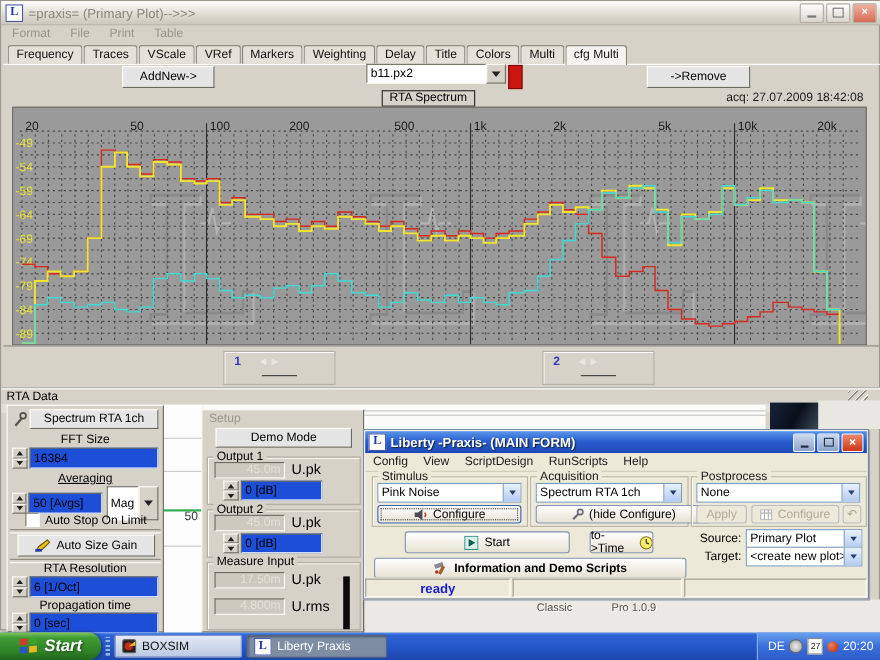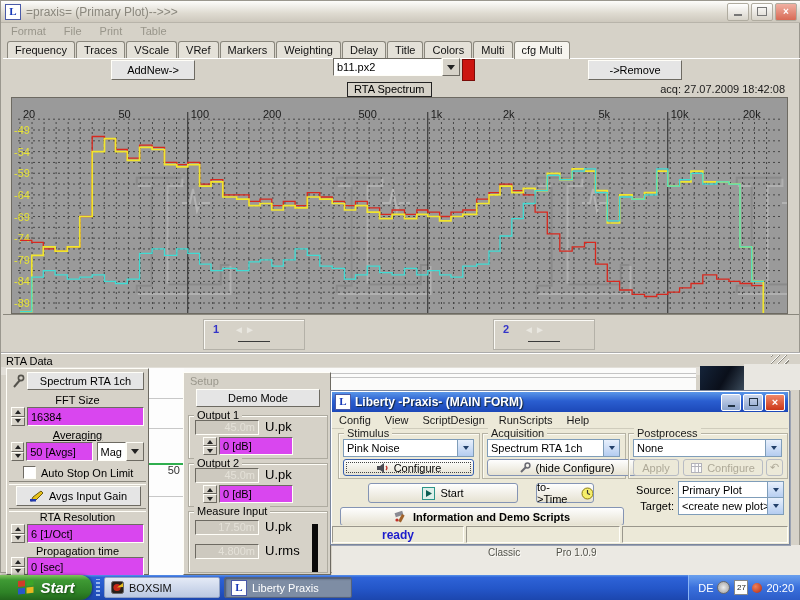--- a/index.html
+++ b/index.html
@@ -1,21 +1,21 @@
 <!DOCTYPE html>
 <html><head>
 <meta charset="utf-8">
 <style>
   html,body{margin:0;padding:0;background:#555;}
   .screen{position:relative;width:800px;height:600px;overflow:hidden;
     font-family:"Liberation Sans",sans-serif;font-size:11px;background:#d6d2c8;}
   .abs{position:absolute;}
   
   .raised{border:1px solid;border-color:#fffef8 #6d6a62 #6d6a62 #fffef8;background:#e5e5e5;}
-  .sunken{border:1px solid;border-color:#6d6a62 #fffef8 #fffef8 #6d6a62;background:#d946ef;}
+  .sunken{border:1px solid;border-color:#6d6a62 #fffef8 #fffef8 #6d6a62;background:#1d4ed8;}
   .fieldtxt{padding:1px 3px;font-size:11px;color:#000;display:flex;align-items:center;}
   
   .main-win{left:0;top:0;width:800px;height:573px;background:#d6d2c8;border:1px solid #9a978e;box-sizing:border-box;}
   .titlebar{left:0;top:0;width:800px;height:22px;background:linear-gradient(180deg,#fdfdfb,#dedad0 60%,#cdc8bd);
     display:flex;align-items:center;padding:0 4px;box-sizing:border-box;border-bottom:1px solid #b8b4aa;}
   .titlebar .cap{color:#8a877d;font-weight:normal;font-size:12px;margin-left:5px;flex:1;}
   .app-icon{display:inline-block;width:14px;height:14px;background:#fff;border:1px solid #4a5aa8;color:#1a3ab8;
     font-family:"Liberation Serif",serif;font-weight:bold;font-size:11px;line-height:13px;text-align:center;}
   .wbtn{width:20px;height:16px;margin-left:2px;border:1px solid #b0aca0;border-radius:2px;
     background:linear-gradient(#ffffff,#d8d4ca);display:flex;align-items:center;justify-content:center;
@@ -366,36 +366,36 @@
         </span>
       <span class="sunken fieldtxt" style="flex:1;height:15px;">16384</span>
     </div>
     <span class="lp-label underline" style="top:60px;">Averaging</span>
     <div class="lp-row" style="top:73px;">
       <span class="spin">
           <span class="sp up"></span>
           <span class="sp dn"></span>
         </span>
       <span class="sunken fieldtxt" style="width:62px;height:15px;">50 [Avgs]</span>
-      <span class="combo" style="position:relative;width:48px;margin-left:4px;height:19px;">
+      <span class="combo" style="position:relative;width:48px;margin-left:4px;height:31px;">
         <span class="txt">Mag</span>
         <span class="arr"></span>
       </span>
     </div>
     <div class="lp-row" style="top:97px;padding-left:12px;">
       <span class="chk"></span>
       <span>Auto Stop On Limit</span>
     </div>
     <span class="divider" style="top:112px;"></span>
     <div class="lp-row raised" style="top:117px;left:9px;width:123px;height:18px;justify-content:center;gap:5px;">
       <svg width="14" height="12">
         <polygon points="1,11 3,7 11,1 13,3 6,10" fill="#e8c21a" stroke="#6a5a10" stroke-width="1"></polygon>
         <rect x="0" y="9" width="6" height="2.5" fill="#2038b0"></rect>
       </svg>
-      <span>Avgs Input Gain</span>
+      <span>Auto Size Gain</span>
     </div>
     <span class="divider" style="top:139px;"></span>
     <span class="lp-label" style="top:142px;">RTA Resolution</span>
     <div class="lp-row" style="top:155px;">
       <span class="spin">
           <span class="sp up"></span>
           <span class="sp dn"></span>
         </span>
       <span class="sunken fieldtxt" style="flex:1;height:15px;">6 [1/Oct]</span>
     </div>

